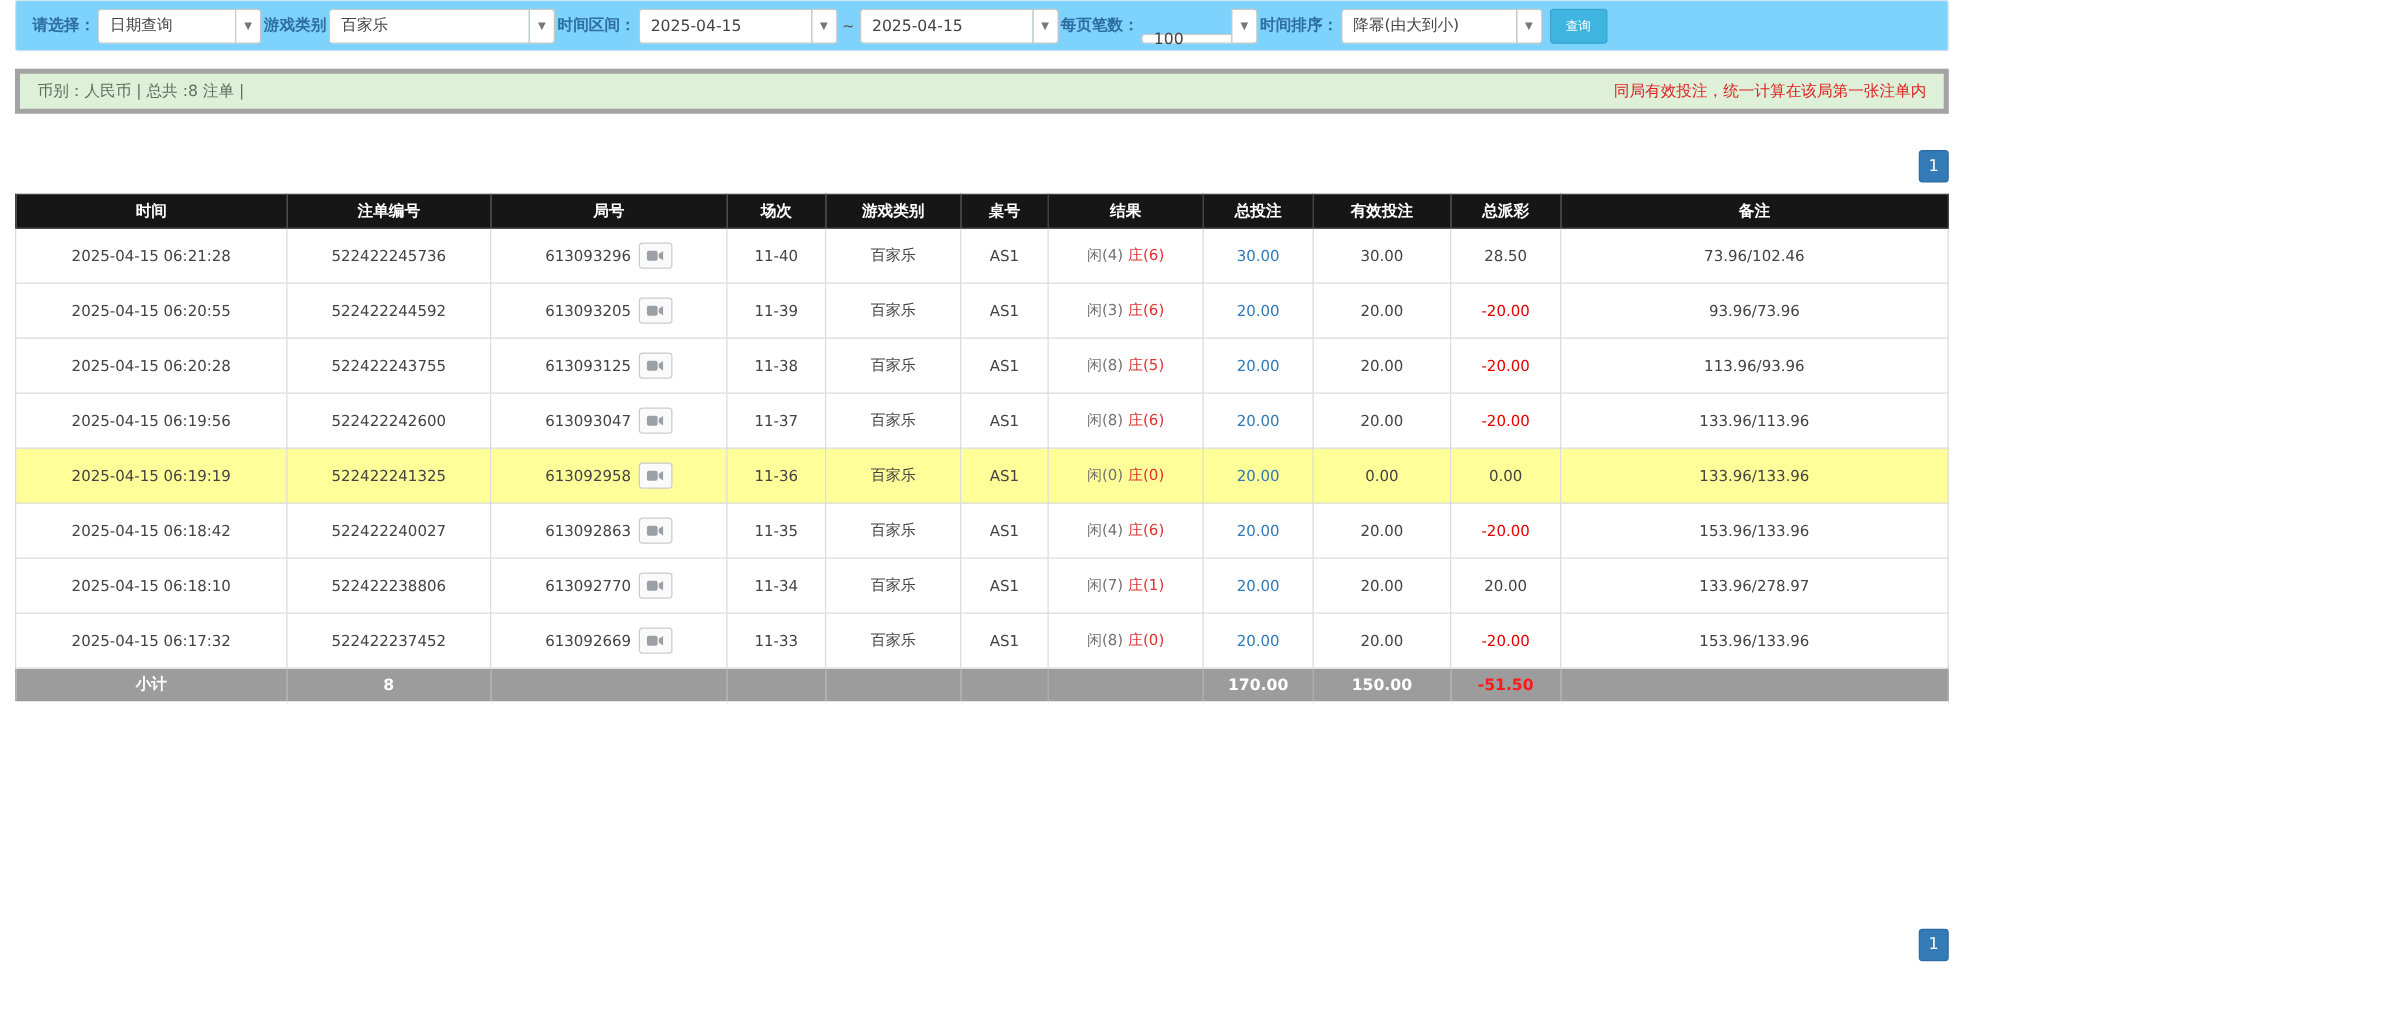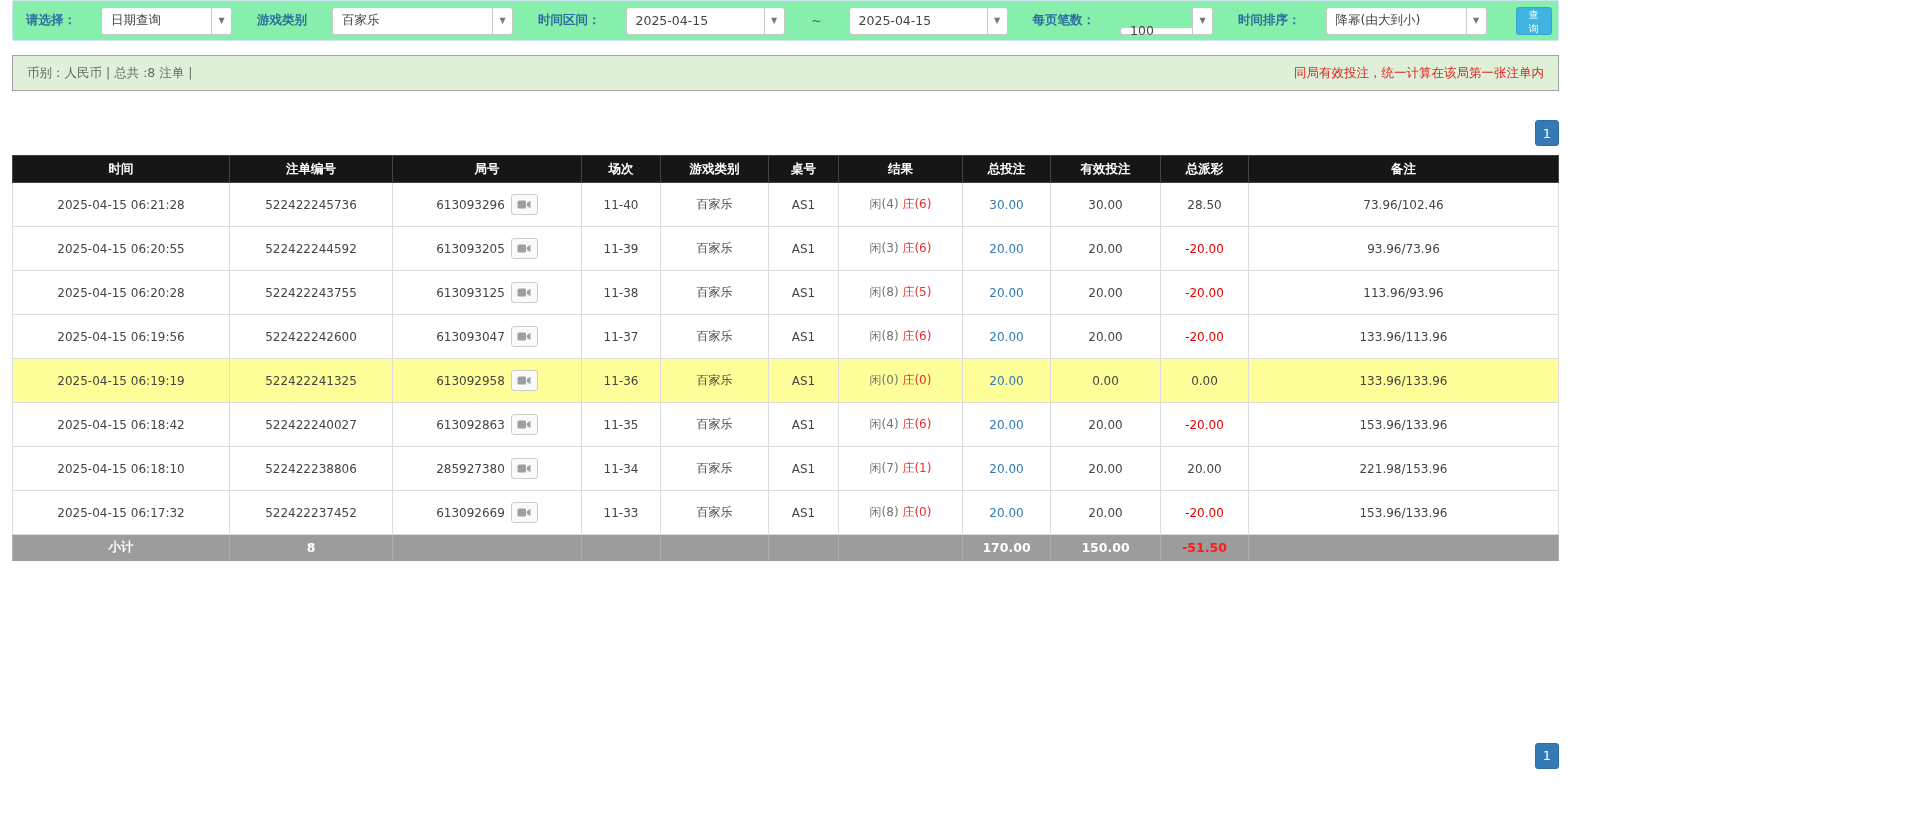--- a/index.html
+++ b/index.html
@@ -8,22 +8,22 @@
     width: 1916px; height: 829px; overflow: hidden;
     font-family: "DejaVu Sans", "Liberation Sans", sans-serif;
     font-size: 12px; color: #333;
   }
   .container { width: 1547px; margin-left: 12px; }
 
   .page-title { font-size: 17px; font-weight: bold; color: #222; padding: 14px 2px 12px; }
 
   
   .filter-bar {
-    background: #86efac; border: 1px solid #cde4f0; border-radius: 2px;
-    height: 41px; display: flex; align-items: center; padding: 0 13px; gap: 25px;
+    background: #7dd3fc; border: 1px solid #cde4f0; border-radius: 2px;
+    height: 41px; display: flex; align-items: center; padding: 0 13px; gap: 2px;
   }
   .flabel { color: #2e6e9e; font-weight: bold; white-space: nowrap; font-size: 12.5px; }
   .combo { display: flex; align-items: stretch; height: 28px; cursor: pointer; }
   .combo-value {
     background: #fff; border: 1px solid #c8c8c8; border-right: none; border-radius: 3px 0 0 3px;
     display: flex; align-items: center; padding: 0 9px; color: #444; font-size: 12.5px; white-space: nowrap;
   }
   .combo-caret {
     width: 21px; background: #fff; border: 1px solid #c8c8c8; border-radius: 0 3px 3px 0;
     display: flex; align-items: center; justify-content: center; color: #777; font-size: 8px; cursor: pointer;
@@ -35,21 +35,21 @@
   .w-sort   .combo-value { width: 140px; text-align: center; }
   .tilde { color: #555; padding: 0 2px; }
   .search-btn {
     height: 28px; padding: 0 12px; background: #3fb4e0; border: 1px solid #34a6d1;
     border-radius: 3px; color: #fff; font-size: 10px; cursor: pointer; margin-left: 4px;
     font-family: inherit;
   }
 
   
   .summary-bar {
-    margin-top: 14px; background: #dff0d8; border: 1px solid #a3a3a3;
+    margin-top: 14px; background: #dff0d8; border: 4px solid #a3a3a3;
     height: 36px; display: flex; align-items: center; justify-content: space-between; padding: 0 14px;
   }
   .summary-left { color: #5e6e5e; font-size: 12.5px; }
   .summary-right { color: #dd2222; font-size: 12.5px; }
 
   
   .pager { display: flex; justify-content: flex-end; }
   .pager-top { margin-top: 29px; margin-bottom: 9px; }
   .pager-bottom { margin-top: 178px; }
   .page-btn {
@@ -335,42 +335,42 @@
     </td>
     <td>20.00</td>
     <td class="payout-cell neg">-20.00</td>
     <td>153.96/133.96</td>
   </tr>
         <tr>
     <td>2025-04-15 06:18:10</td>
     <td>522422238806</td>
     <td>
       <span class="round-cell-inner">
-        <span>285927380</span>
+        <span>613092770</span>
         <button class="video-btn">
           <svg width="14" height="11" viewBox="0 0 14 11">
             <rect x="0.5" y="1.5" width="8.6" height="8" rx="1.6" fill="#9aa0a6"></rect>
             <path d="M10 4 L13.5 1.7 V9.3 L10 7 Z" fill="#9aa0a6"></path>
           </svg>
         </button>
       </span>
     </td>
     <td>11-34</td>
     <td>百家乐</td>
     <td>AS1</td>
     <td>
       <span class="res-player">闲(7)</span>
       <span class="res-banker">庄(1)</span>
     </td>
     <td>
       <a class="total-bet-link">20.00</a>
     </td>
     <td>20.00</td>
     <td class="payout-cell">20.00</td>
-    <td>221.98/153.96</td>
+    <td>133.96/278.97</td>
   </tr>
         <tr>
     <td>2025-04-15 06:17:32</td>
     <td>522422237452</td>
     <td>
       <span class="round-cell-inner">
         <span>613092669</span>
         <button class="video-btn">
           <svg width="14" height="11" viewBox="0 0 14 11">
             <rect x="0.5" y="1.5" width="8.6" height="8" rx="1.6" fill="#9aa0a6"></rect>

